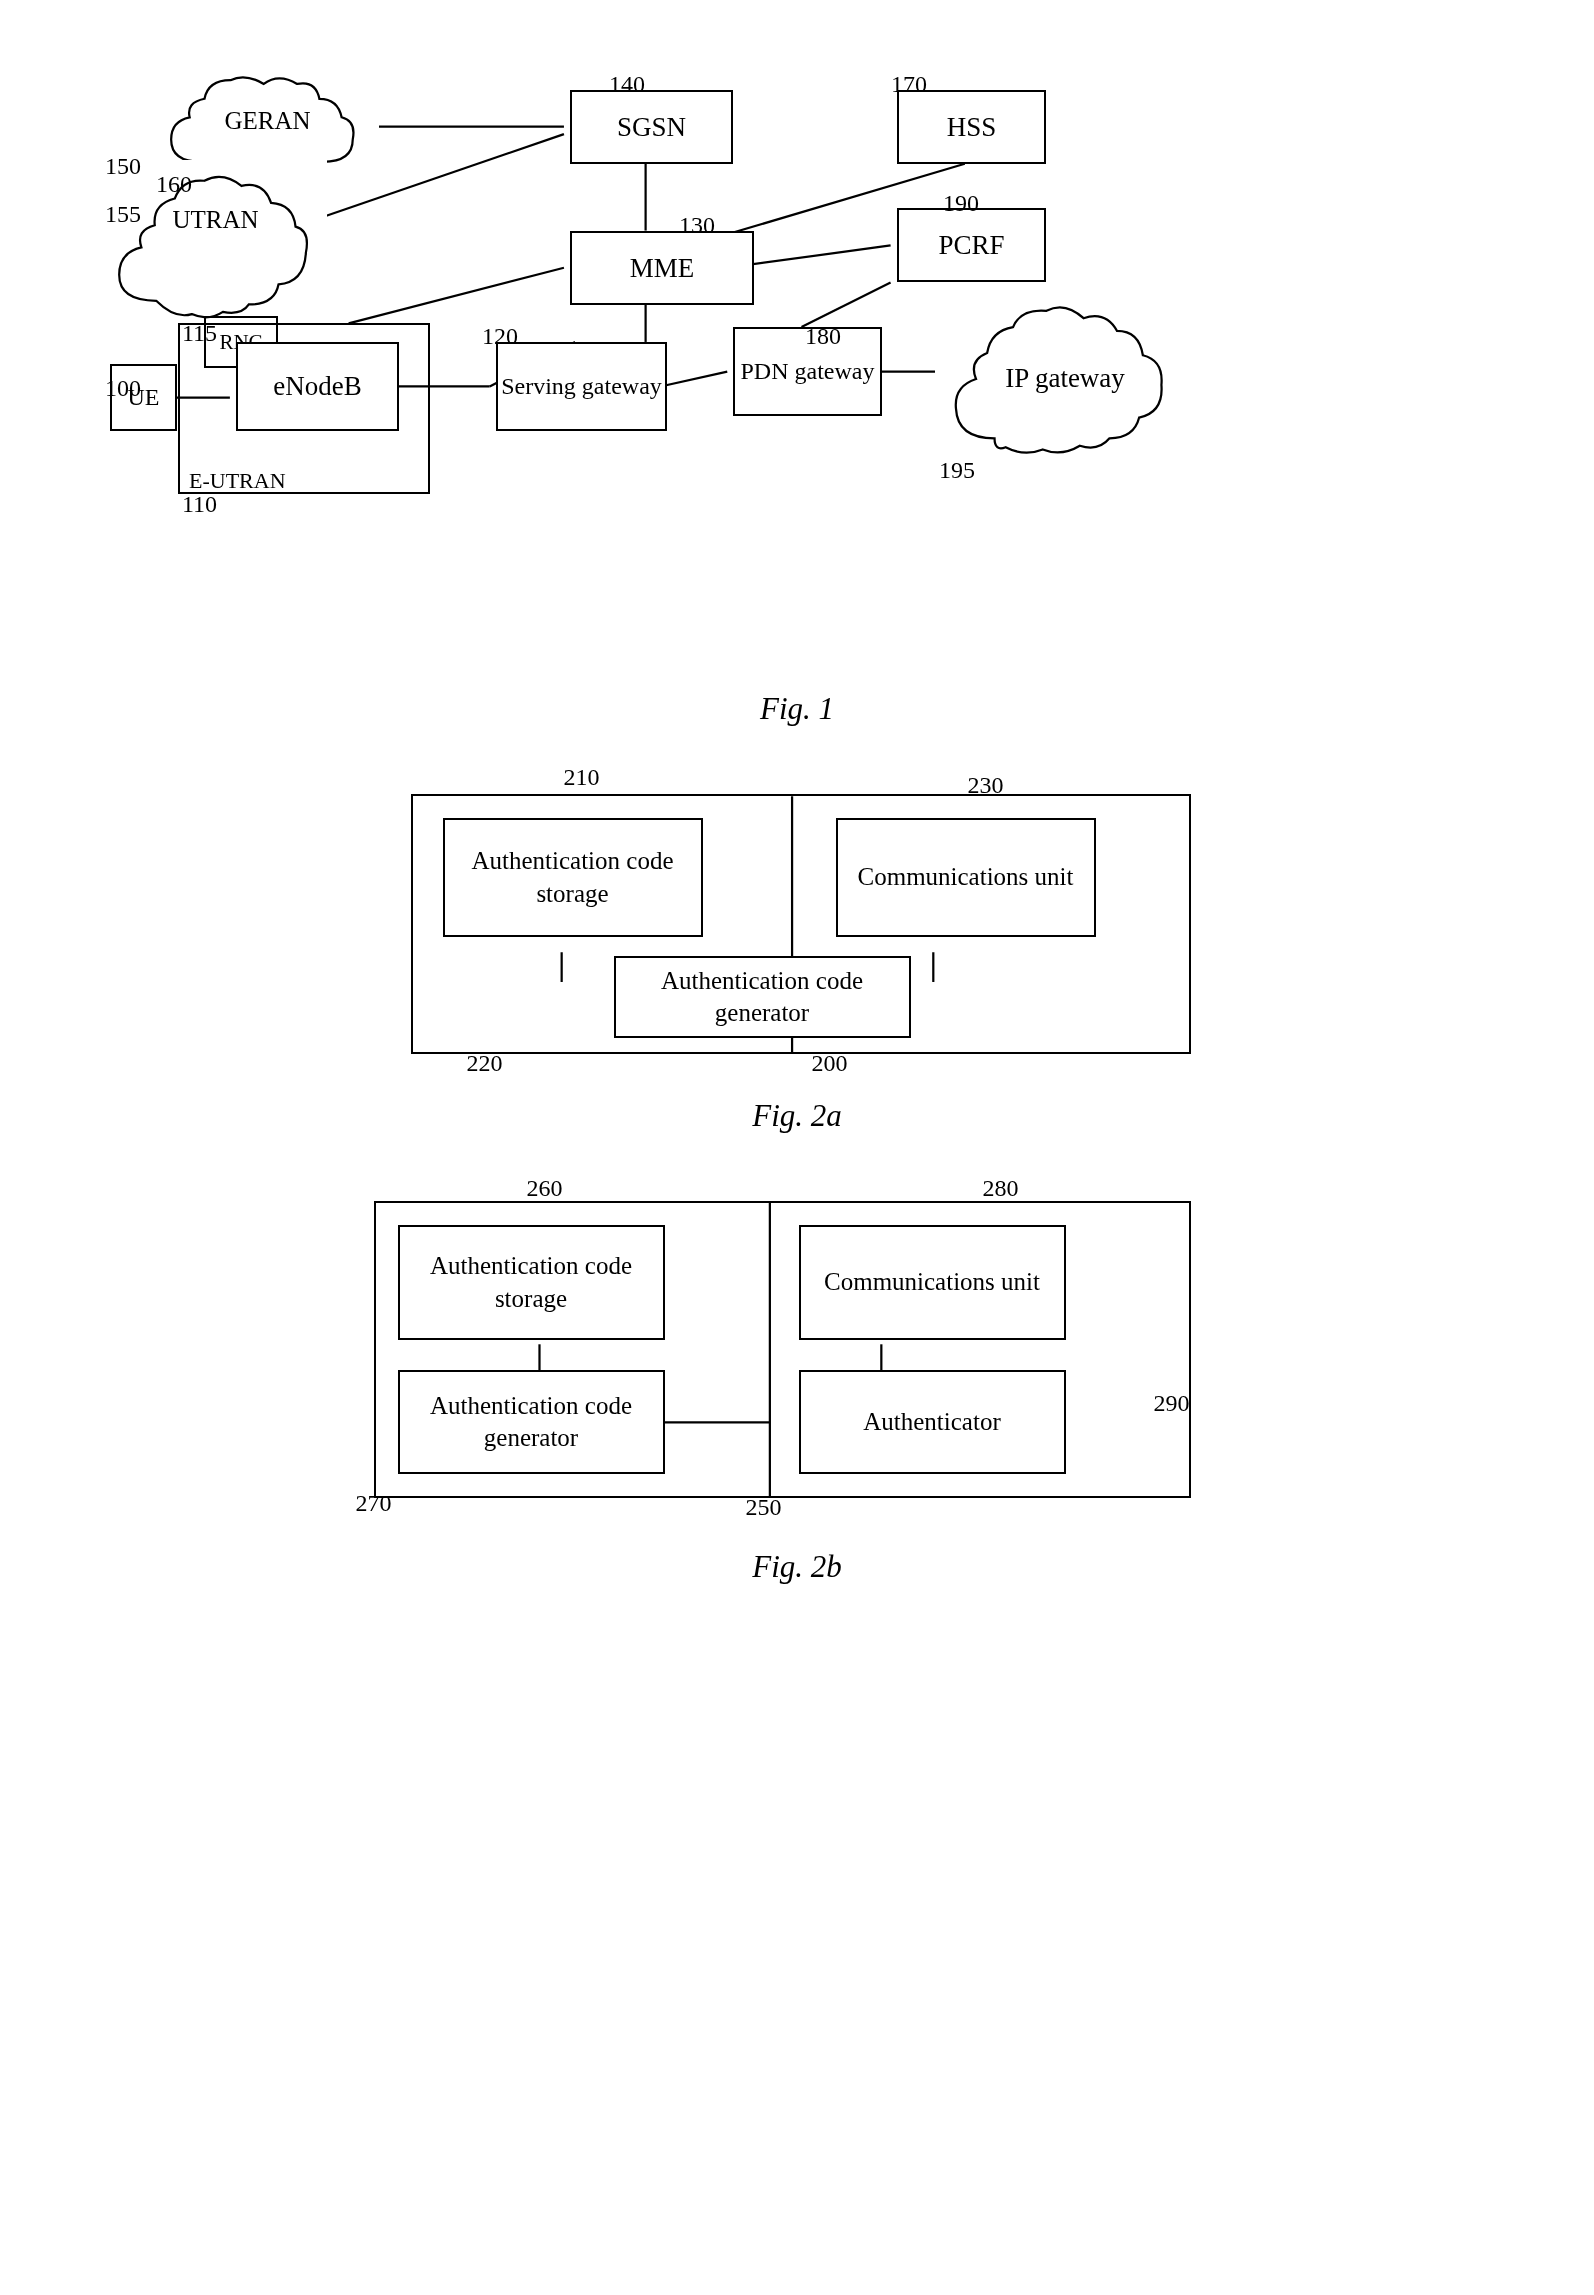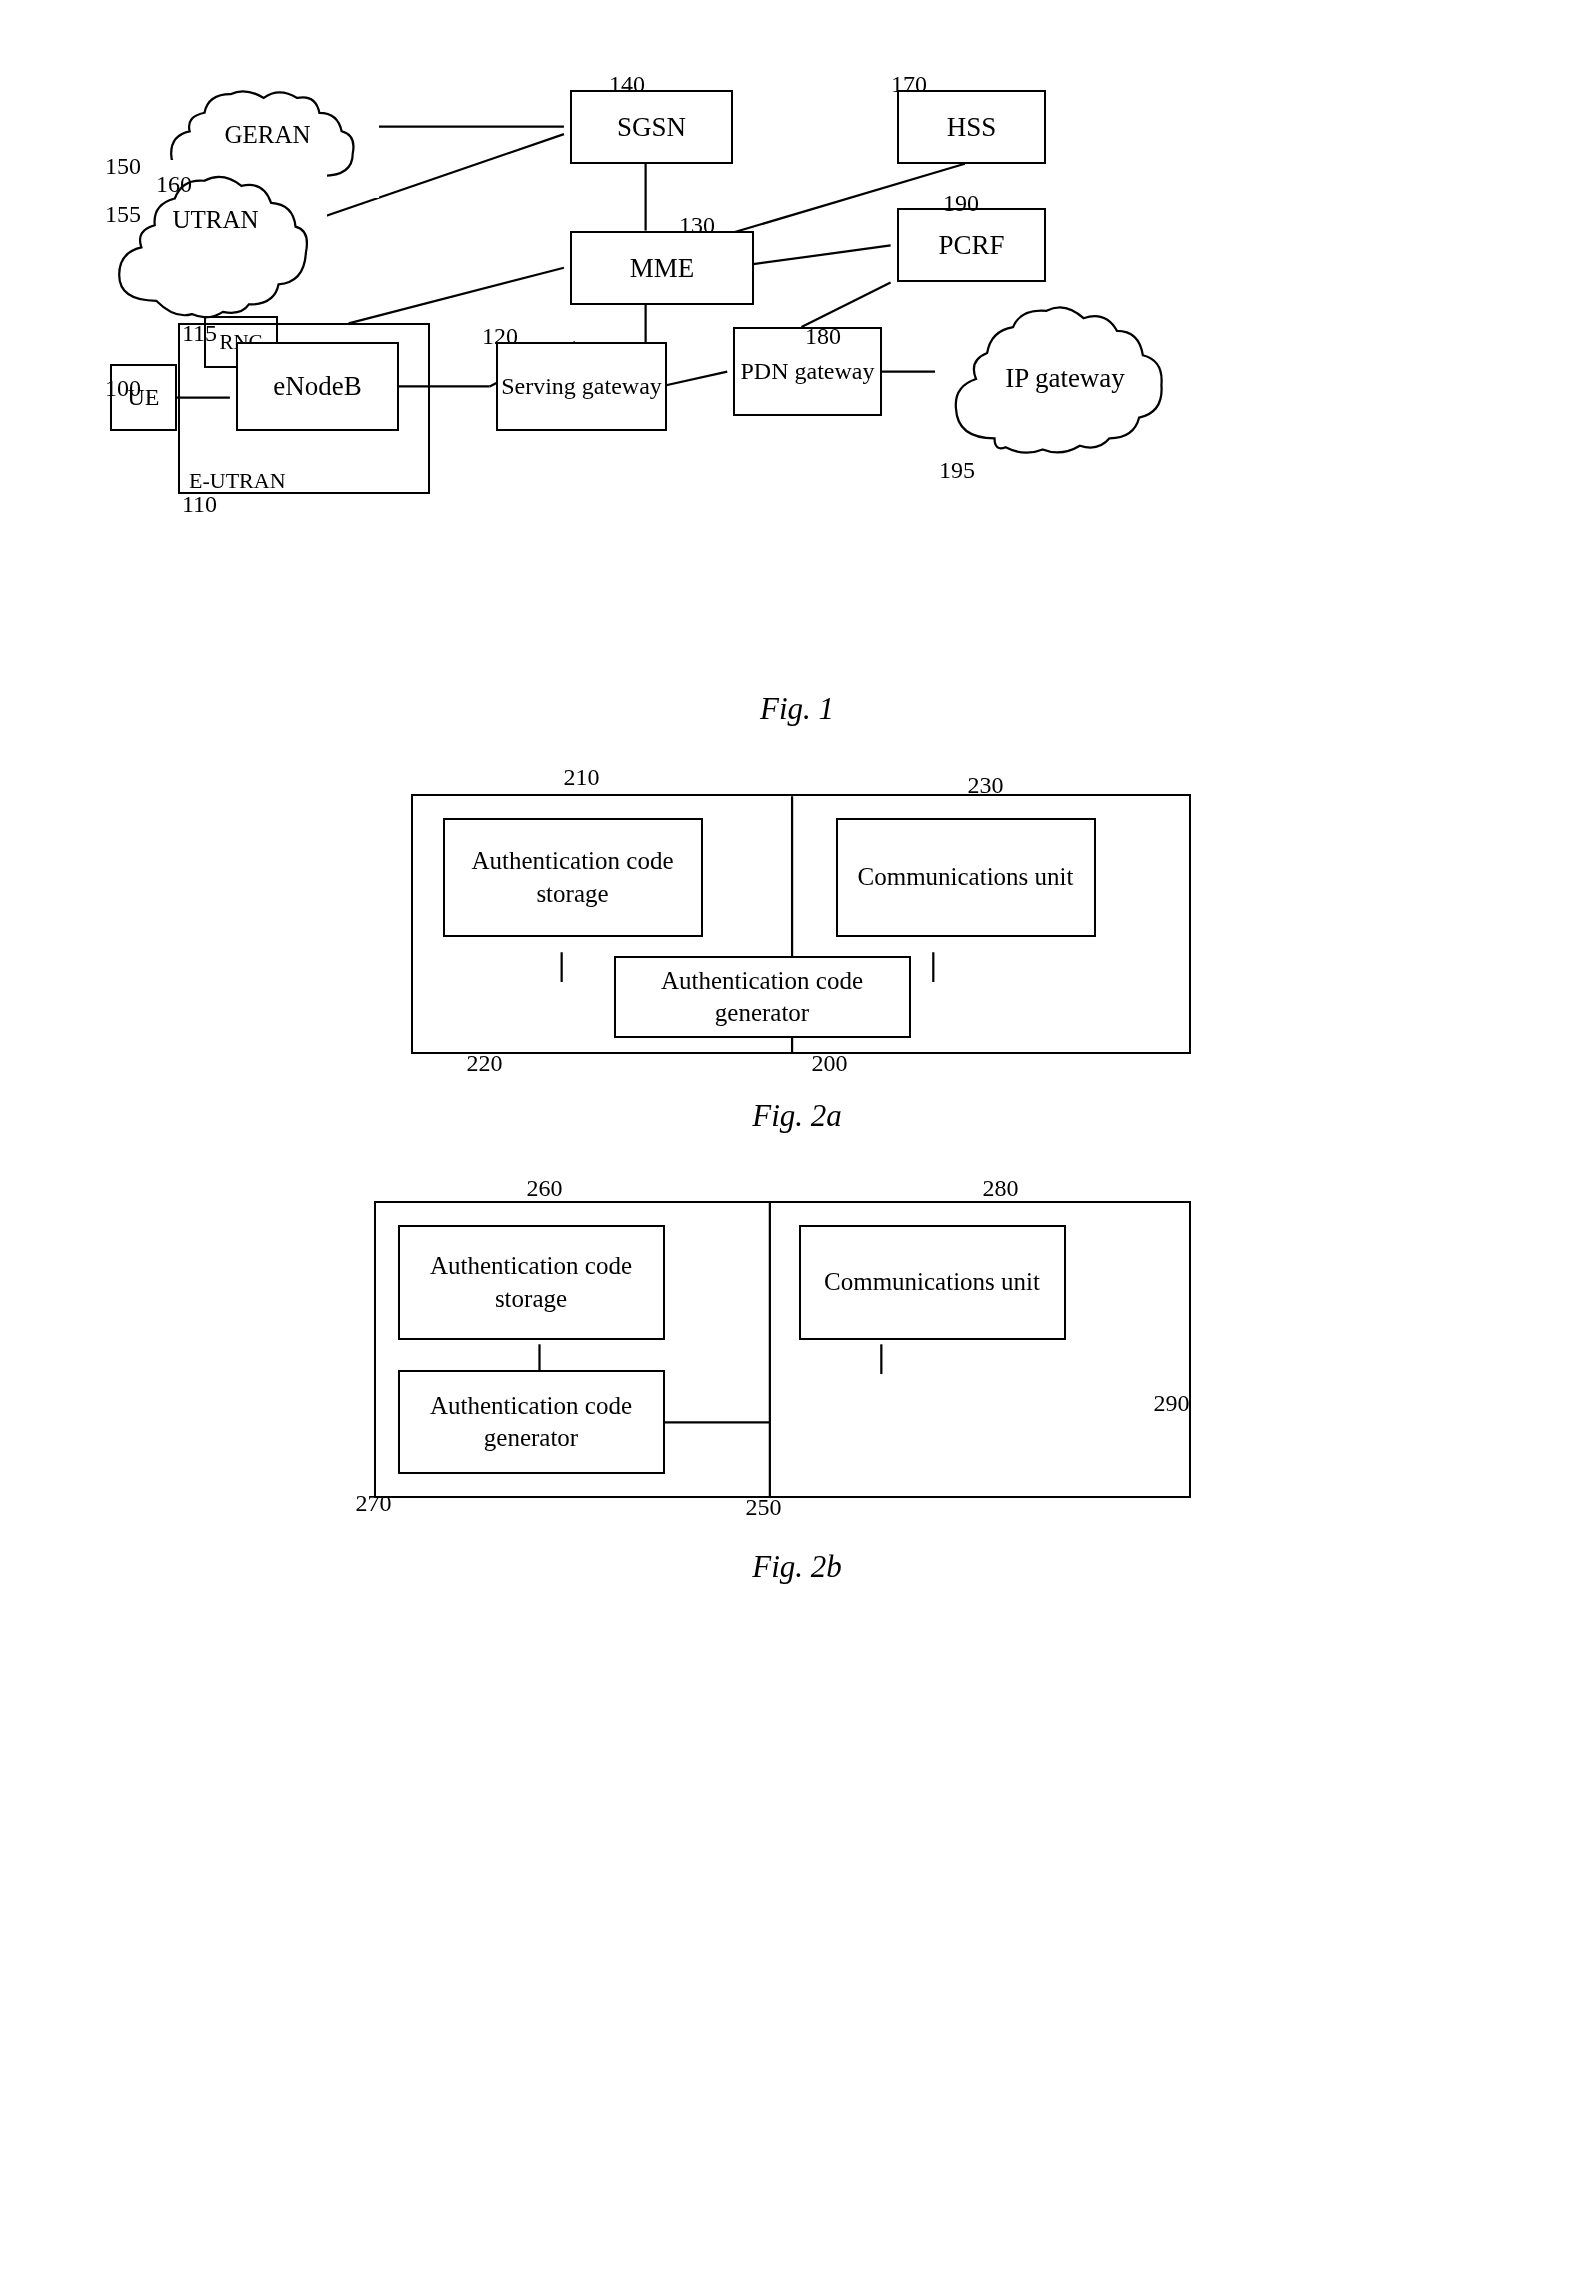--- a/index.html
+++ b/index.html
@@ -87,21 +87,21 @@
       background: transparent;
     }
 
     #eutran-label {
       position: absolute;
       left: 130px; top: 423px;
       font-size: 22px;
     }
 
     
-    #geran-cloud { left: 97px; top: 27px; width: 223px; height: 126px; justify-content: center; }
+    #geran-cloud { left: 97px; top: 13px; width: 223px; height: 126px; justify-content: center; }
     #utran-cloud { left: 45px; top: 115px; width: 223px; height: 163px; }
     #ipnet-cloud { left: 876px; top: 245px; width: 260px; height: 178px; }
 
     #rnc-box {
       position: absolute;
       left: 100px; top: 156px;
       width: 74px; height: 52px;
       border: 2.2px solid #000;
       font-size: 21px;
       display: flex; align-items: center; justify-content: center;
@@ -304,20 +304,23 @@
         </div>
 
         <div class="inner-box" style="left:423px;top:22px;width:267px;height:115px;">
           <span>Communications unit</span>
         </div>
 
         <div class="inner-box" style="left:22px;top:167px;width:267px;height:104px;">
           <span>Authentication code generator</span>
         </div>
 
+        <div class="inner-box" style="left:423px;top:167px;width:267px;height:104px;">
+          <span>Authenticator</span>
+        </div>
       </div>
 
       <span class="label-ref" style="left:212px;top:3.7px;">260</span>
       <span class="label-ref" style="left:41px;top:319px;">270</span>
       <span class="label-ref" style="left:668px;top:3.7px;">280</span>
       <span class="label-ref" style="left:839px;top:219px;">290</span>
       <span class="label-ref" style="left:431px;top:323px;">250</span>
     </div>
   </div>
 

